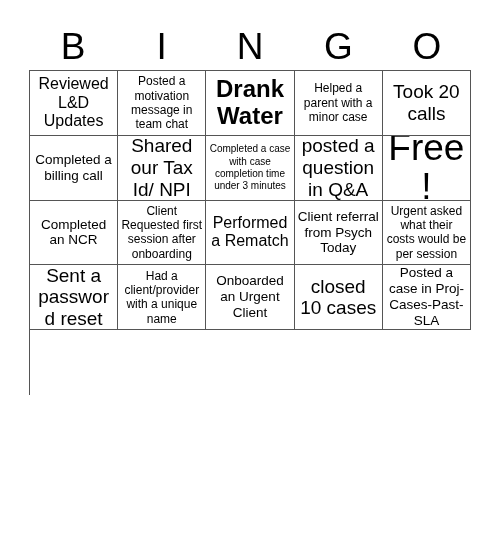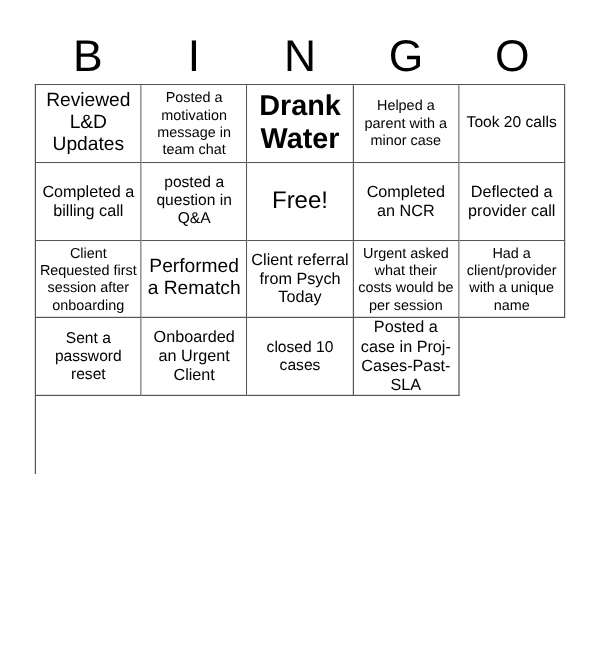--- a/index.html
+++ b/index.html
@@ -80,23 +80,23 @@
     word-wrap: break-word;
     overflow-wrap: break-word;
     hyphens: none;
   }
 
   
   .sz-xs  { font-size: 10px;  line-height: 1.22; }
   .sz-s   { font-size: 12px;  line-height: 1.20; }
   .sz-m   { font-size: 13.5px;line-height: 1.18; }
   .sz-l   { font-size: 16px;  line-height: 1.16; }
-  .sz-xl  { font-size: 13px;  line-height: 1.14; }
+  .sz-xl  { font-size: 19px;  line-height: 1.14; }
   .sz-xxl { font-size: 24px;  line-height: 1.12; }
-  .sz-free{ font-size: 20px;  line-height: 1.05; }
+  .sz-free{ font-size: 37px;  line-height: 1.05; }
 </style>
 </head>
 <body>
 
 <div id="card-root" style="background: rgb(255, 255, 255); color: rgb(0, 0, 0);">
 
   <div id="bingo-header">
     <div class="header-letter">B</div>
     <div class="header-letter">I</div>
     <div class="header-letter">N</div>
@@ -118,52 +118,55 @@
     <div class="bingo-cell" style="border-right-color: rgb(85, 85, 85); border-bottom-color: rgb(85, 85, 85);">
         <span class="cell-text sz-s">Helped a parent with a minor case</span>
       </div>
     <div class="bingo-cell" style="border-right-color: rgb(85, 85, 85); border-bottom-color: rgb(85, 85, 85);">
         <span class="cell-text sz-xl">Took 20 calls</span>
       </div>
 
     <div class="bingo-cell" style="border-right-color: rgb(85, 85, 85); border-bottom-color: rgb(85, 85, 85);">
         <span class="cell-text sz-m">Completed a billing call</span>
       </div>
+    <div class="bingo-cell" style="border-right-color: rgb(85, 85, 85); border-bottom-color: rgb(85, 85, 85);">
+        <span class="cell-text sz-xl">Shared our Tax Id/ NPI</span>
+      </div>
 
+    <div class="bingo-cell" style="border-right-color: rgb(85, 85, 85); border-bottom-color: rgb(85, 85, 85);">
+        <span class="cell-text sz-xs">Completed a case with case completion time under 3 minutes</span>
+      </div>
     <div class="bingo-cell" style="border-right-color: rgb(85, 85, 85); border-bottom-color: rgb(85, 85, 85);">
         <span class="cell-text sz-xl">posted a question in Q&amp;A</span>
       </div>
     <div class="bingo-cell" style="border-right-color: rgb(85, 85, 85); border-bottom-color: rgb(85, 85, 85);">
         <span class="cell-text sz-free">Free!</span>
       </div>
     <div class="bingo-cell" style="border-right-color: rgb(85, 85, 85); border-bottom-color: rgb(85, 85, 85);">
         <span class="cell-text sz-m">Completed an NCR</span>
-      </div>
-    <div class="bingo-cell" style="border-right-color: rgb(85, 85, 85); border-bottom-color: rgb(85, 85, 85);">
-        <span class="cell-text sz-m">Deflected a provider call</span>
       </div>
 
     <div class="bingo-cell" style="border-right-color: rgb(85, 85, 85); border-bottom-color: rgb(85, 85, 85);">
         <span class="cell-text sz-s">Client Requested first session after onboarding</span>
       </div>
     <div class="bingo-cell" style="border-right-color: rgb(85, 85, 85); border-bottom-color: rgb(85, 85, 85);">
         <span class="cell-text sz-l">Performed a Rematch</span>
       </div>
     <div class="bingo-cell" style="border-right-color: rgb(85, 85, 85); border-bottom-color: rgb(85, 85, 85);">
         <span class="cell-text sz-m">Client referral from Psych Today</span>
       </div>
     <div class="bingo-cell" style="border-right-color: rgb(85, 85, 85); border-bottom-color: rgb(85, 85, 85);">
         <span class="cell-text sz-s">Urgent asked what their costs would be per session</span>
       </div>
     <div class="bingo-cell" style="border-right-color: rgb(85, 85, 85); border-bottom-color: rgb(85, 85, 85);">
-        <span class="cell-text sz-s">Had a client/provider with a unique name</span>
+        <span class="cell-text sz-xl">Sent a password reset</span>
       </div>
 
     <div class="bingo-cell" style="border-right-color: rgb(85, 85, 85); border-bottom-color: rgb(85, 85, 85);">
-        <span class="cell-text sz-xl">Sent a password reset</span>
+        <span class="cell-text sz-s">Had a client/provider with a unique name</span>
       </div>
     <div class="bingo-cell" style="border-right-color: rgb(85, 85, 85); border-bottom-color: rgb(85, 85, 85);">
         <span class="cell-text sz-m">Onboarded an Urgent Client</span>
       </div>
     <div class="bingo-cell" style="border-right-color: rgb(85, 85, 85); border-bottom-color: rgb(85, 85, 85);">
         <span class="cell-text sz-xl">closed 10 cases</span>
       </div>
     <div class="bingo-cell" style="border-right-color: rgb(85, 85, 85); border-bottom-color: rgb(85, 85, 85);">
         <span class="cell-text sz-m">Posted a case in Proj-Cases-Past-SLA</span>
       </div>

